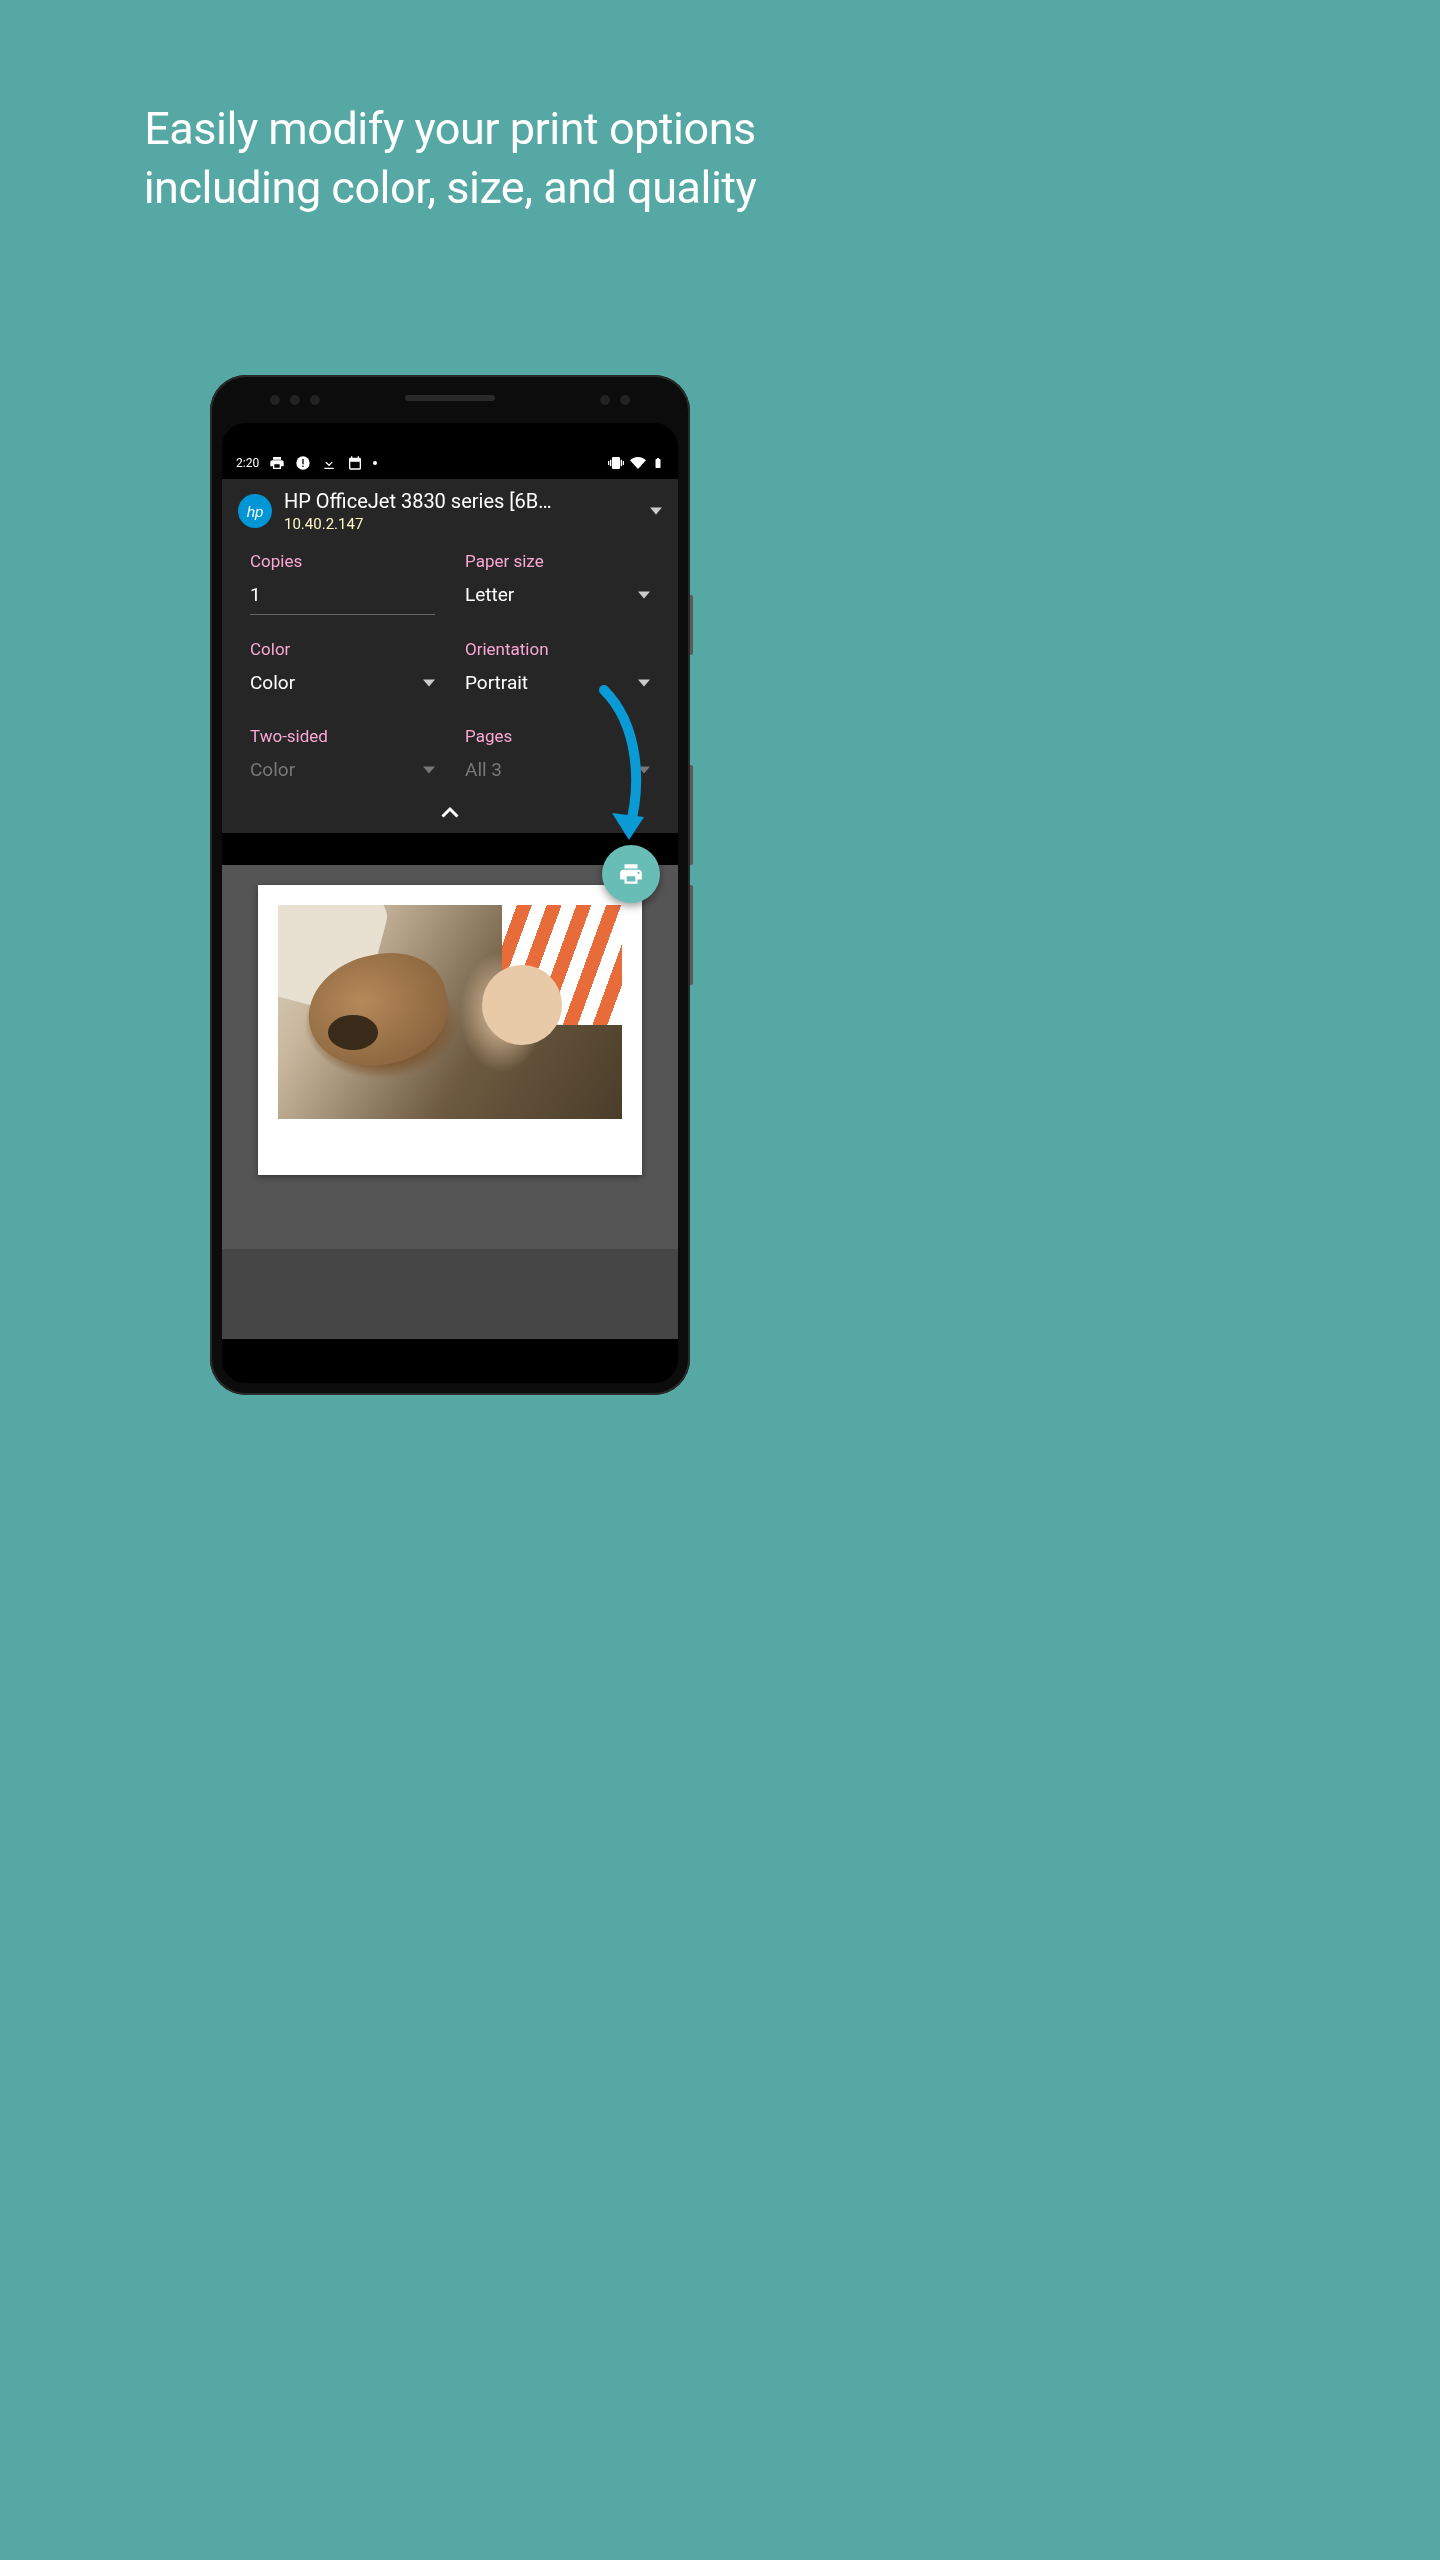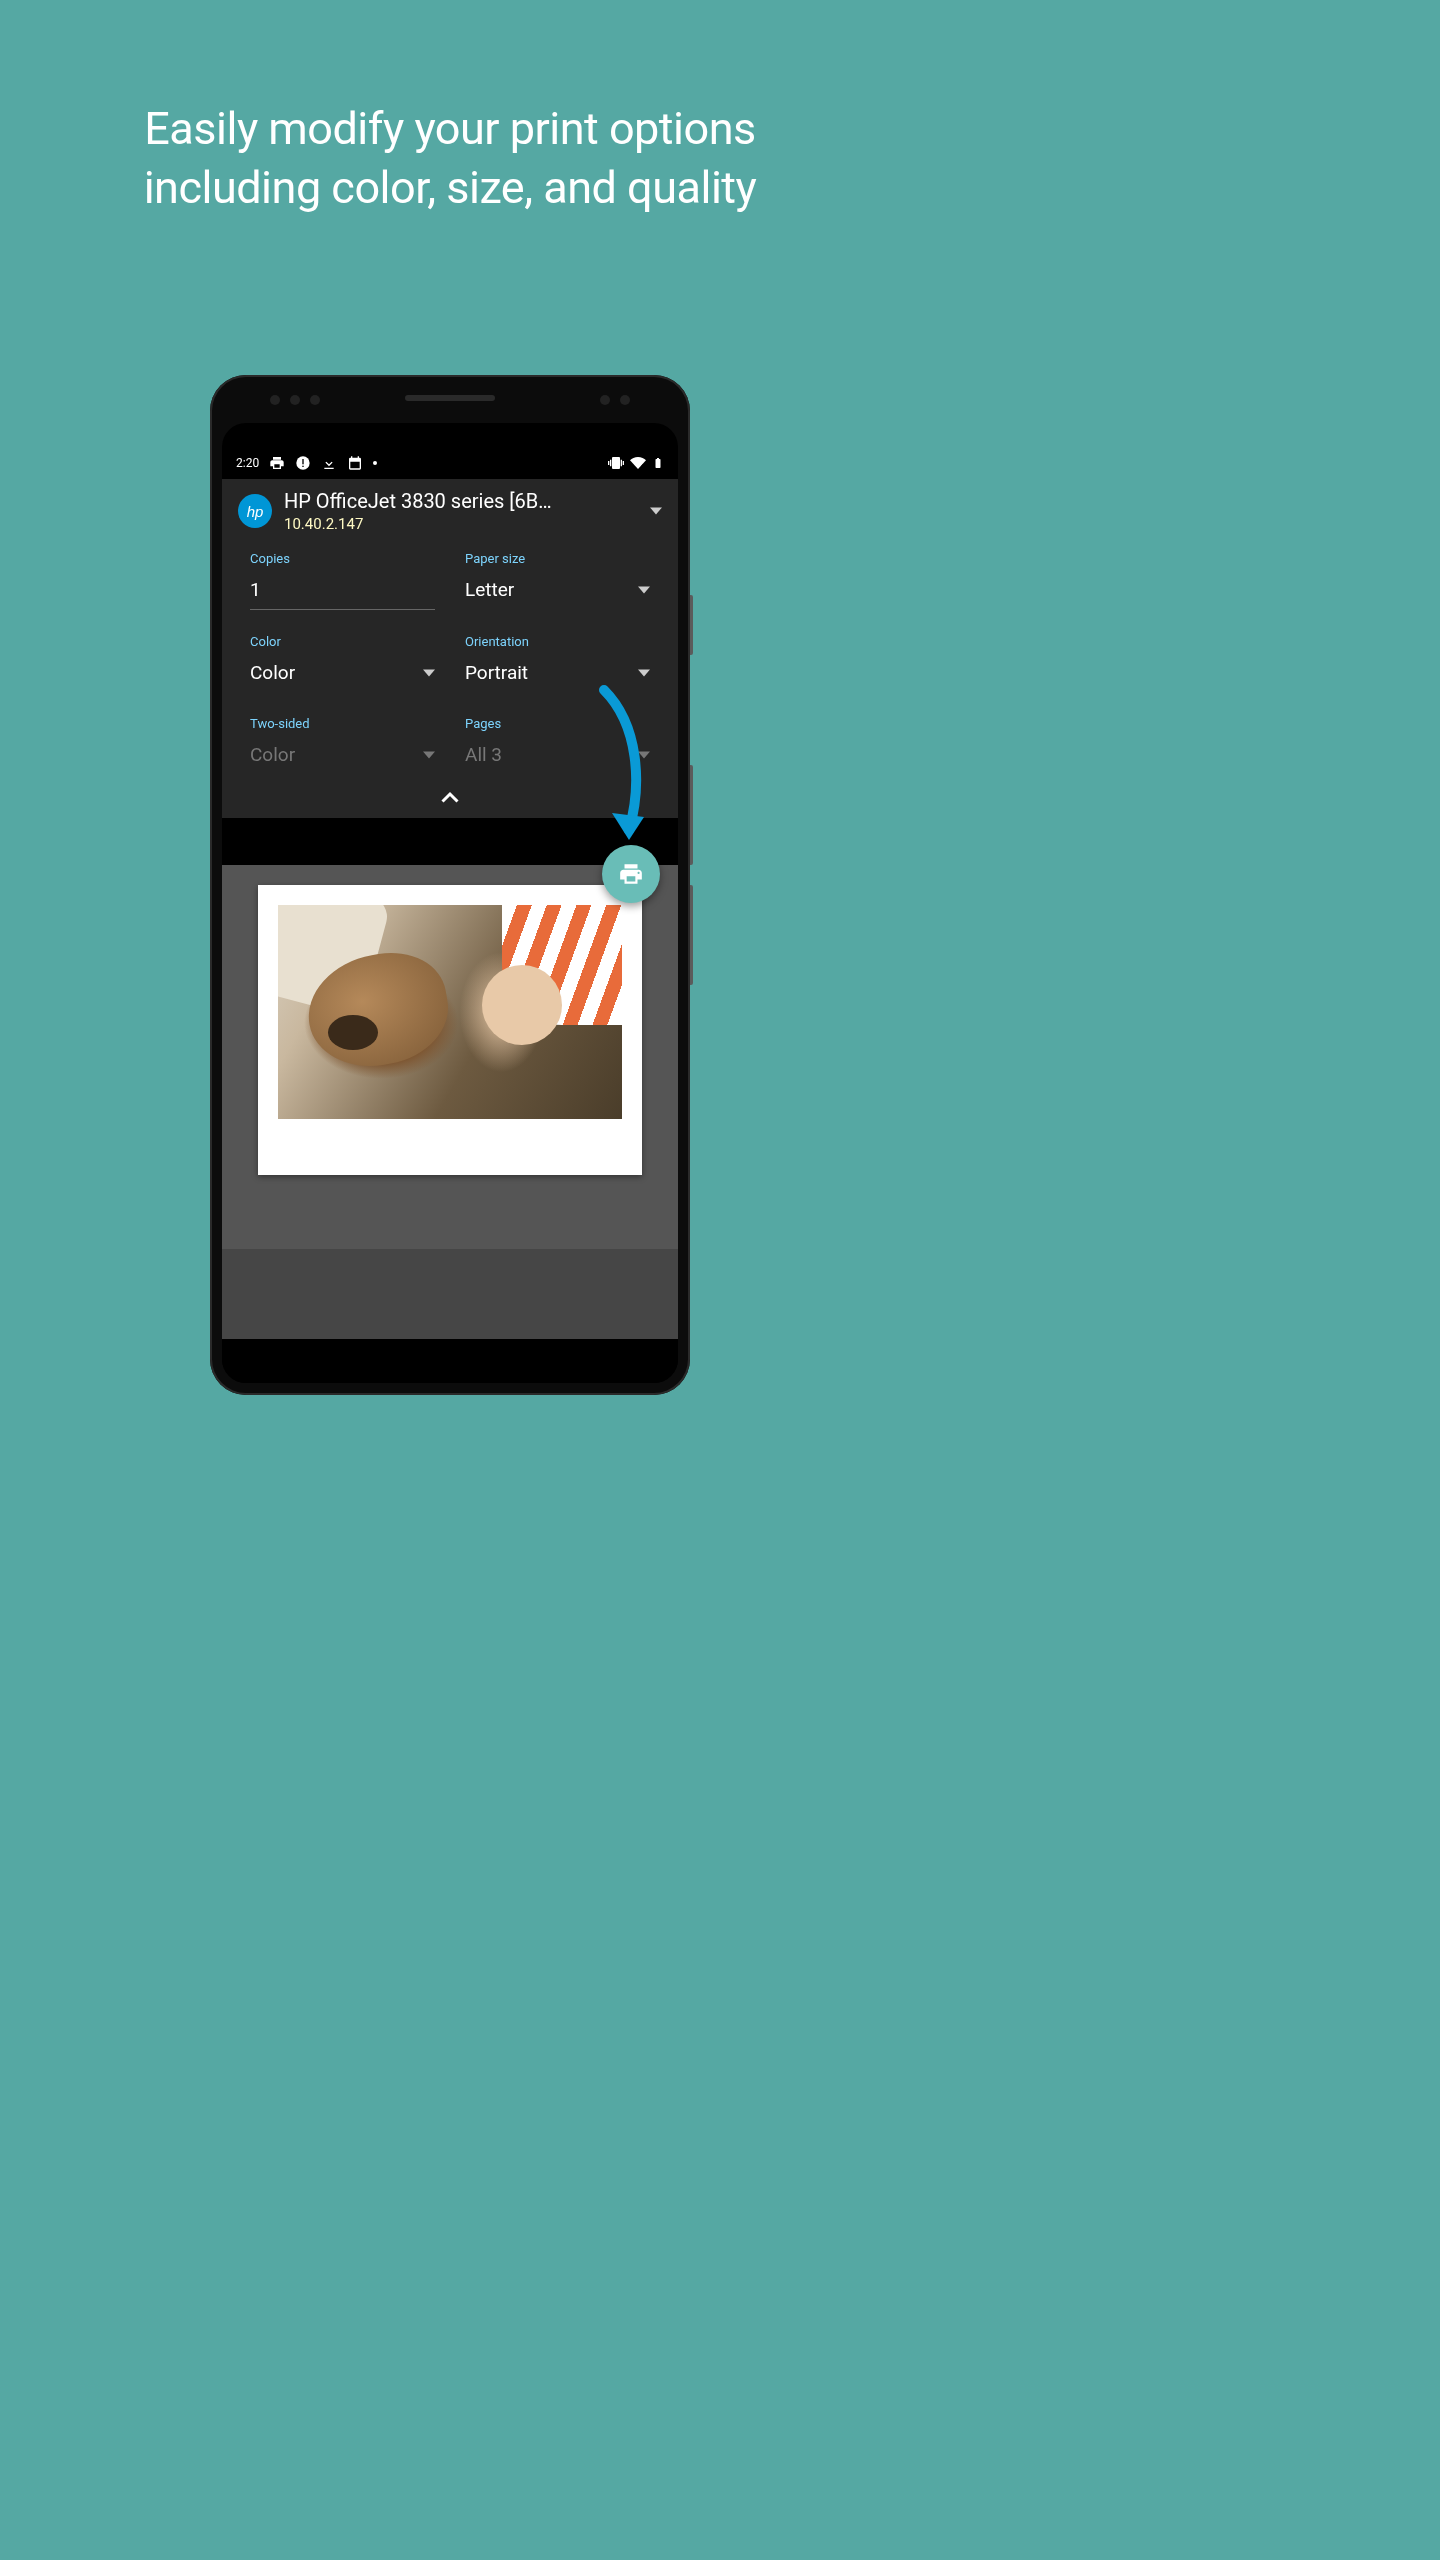--- a/index.html
+++ b/index.html
@@ -90,21 +90,21 @@
   .printer-name { font-size: 20px; white-space: nowrap; overflow: hidden; text-overflow: ellipsis; max-width: 310px;}
   .printer-ip { font-size: 15px; color: #fef9c3; margin-top: 2px;}
   .printer-chevron { margin-left: auto; }
 
   .options-grid {
     display: grid;
     grid-template-columns: 1fr 1fr;
     gap: 10px 30px;
     padding: 10px 28px 0;
   }
-  .opt-label { font-size: 13px; color: #7dd3fc; margin-bottom: 12px; }
+  .opt-label { font-size: 17px; color: #f9a8d4; margin-bottom: 12px; }
   .opt-value-row { display: flex; align-items: center; justify-content: space-between; font-size: 19px; padding-bottom: 8px; margin-bottom: 14px;}
   .underline { border-bottom: 1px solid #666; }
   .dim { color: #777; }
   .dim .caret { fill: #777; }
   .caret { width: 12px; height: 12px; fill: #ccc; }
 
   .more-options {
     padding: 8px 28px 18px;
     font-size: 16px;
     font-weight: 600;

